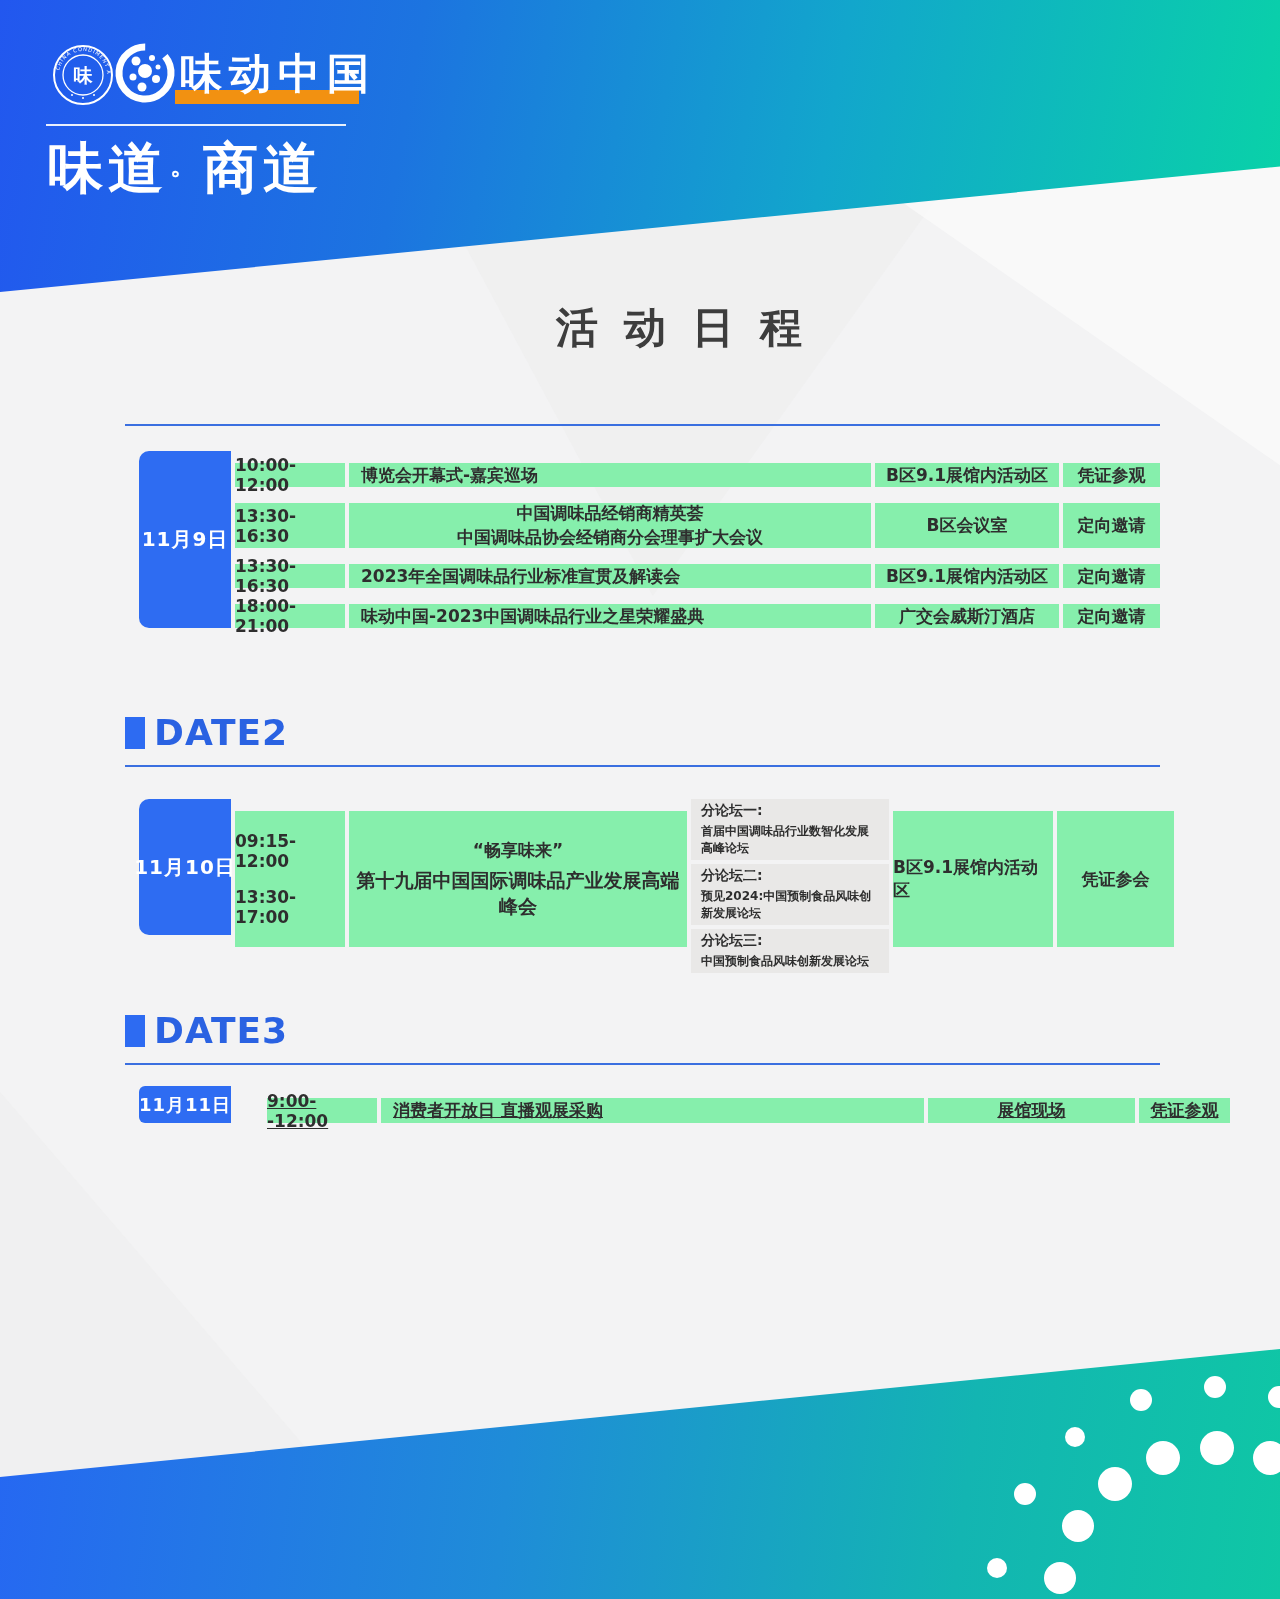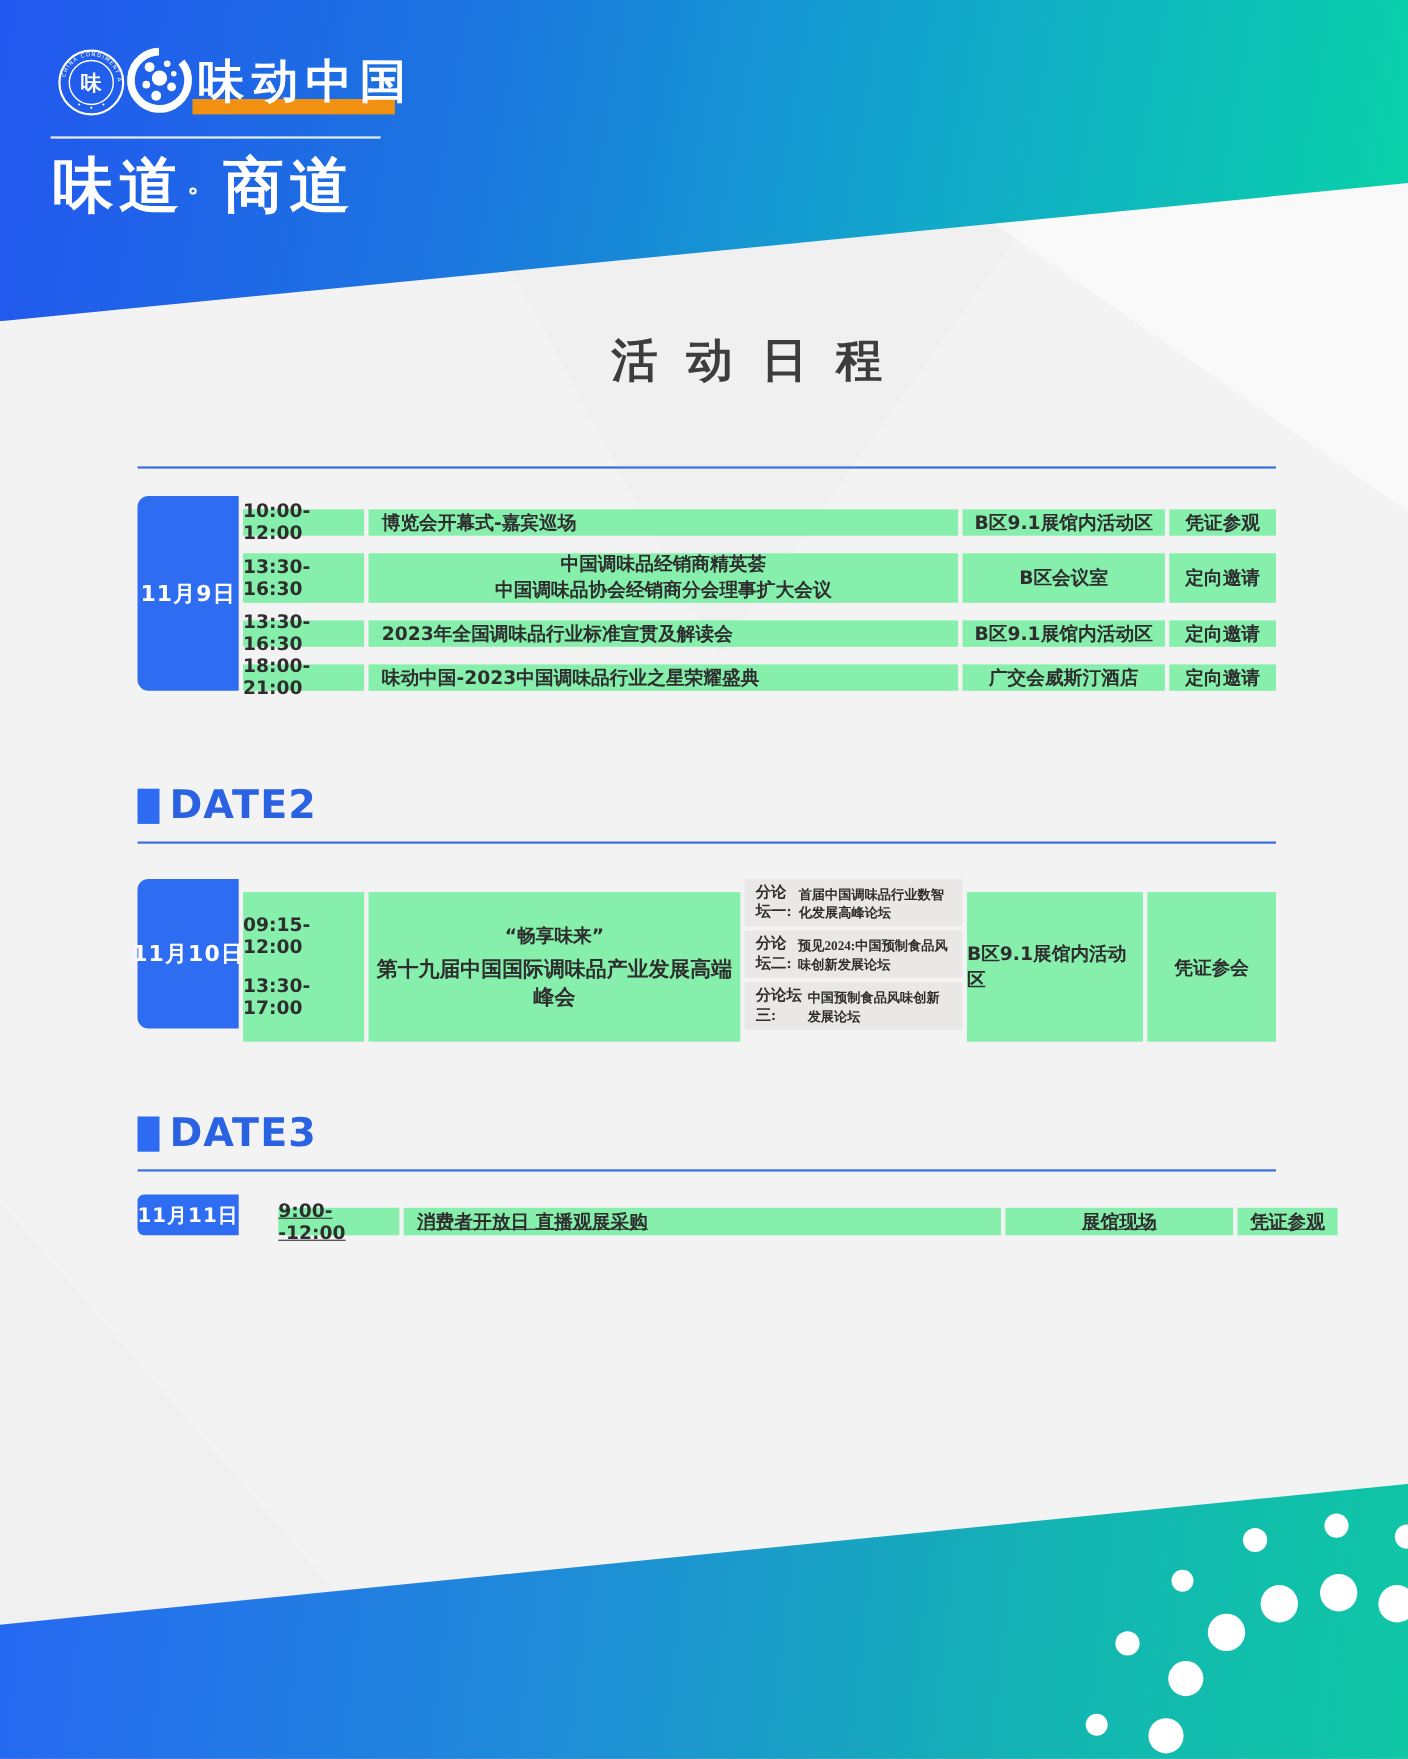--- a/index.html
+++ b/index.html
@@ -39,39 +39,39 @@
   .sec-head{display:flex;align-items:center;gap:9px;height:36px;}
   .sec-square{width:20px;height:32px;background:#2d6bf2;}
   .sec-label{font-size:36px;font-weight:700;color:#2a62e2;letter-spacing:1px;line-height:36px;}
   .sec-rule{margin-top:14px;border-top:2px solid #3a6fe0;height:0;}
   .sec1 .table{margin-top:25px;} .sec2 .table{margin-top:32px;} .sec3 .table{margin-top:21px;}
 
   
   .table{display:flex;gap:4px;}
   .datecell{width:92px;flex:0 0 92px;background:#2e6cf2;color:#fff;font-weight:bold;font-size:20px;
             display:flex;align-items:center;justify-content:center;border-radius:10px 0 0 10px;
-            letter-spacing:1px;white-space:nowrap;}
+            letter-spacing:1px;white-space:nowrap;margin-left:14px;}
   .rows{flex:1;display:flex;flex-direction:column;gap:4px;}
   .row{display:flex;gap:4px;}
   .r36{height:36px;} .r57{height:57px;}
   .cell{background:#86efac;display:flex;align-items:center;font-weight:700;font-size:17px;color:#2e2e2e;margin-top:12px;}
   .cell.time{width:110px;flex:0 0 110px;justify-content:center;}
   .cell.event{flex:1;padding:0 12px;}
   .cell.venue{width:184px;flex:0 0 184px;justify-content:center;}
   .cell.access{width:97px;flex:0 0 97px;justify-content:center;}
   .event-lines{display:flex;flex-direction:column;justify-content:center;line-height:1.4;}
 
   
   .t2{height:136px;}
   .t2 .cell{height:136px;}
   .t2 .time2{width:110px;flex:0 0 110px;flex-direction:column;justify-content:center;gap:16px;}
   .t2 .event2{width:338px;flex:0 0 338px;flex-direction:column;justify-content:center;text-align:center;gap:6px;}
   .t2 .event2 .line2{font-size:19px;}
   .t2 .forums{width:198px;flex:0 0 198px;display:flex;flex-direction:column;gap:4px;background:transparent;}
-  .forum-cell{flex:1;background:#e9e8e7;padding:3px 10px;display:flex;flex-direction:row;justify-content:space-between;font-family:Liberation Serif, serif;}
+  .forum-cell{flex:1;background:#e9e8e7;padding:3px 10px;display:flex;flex-direction:column;justify-content:space-between;}
   .forum-label{font-size:14px;font-weight:800;}
   .forum-desc{font-size:12px;font-weight:700;margin-top:3px;}
   .t2 .venue2{width:160px;flex:0 0 160px;justify-content:center;}
   .t2 .access2{width:117px;flex:0 0 117px;justify-content:center;}
 
   
   .t3 .row3{height:37px;display:flex;gap:4px;flex:1;text-decoration:underline;}
   .t3 .datecell{font-size:18px;border-radius:6px 0 0 6px;}
   .t3 .event3{width:519px;flex:0 0 519px;padding:0 12px;}
   .t3 .venue3{width:207px;flex:0 0 207px;justify-content:center;}

